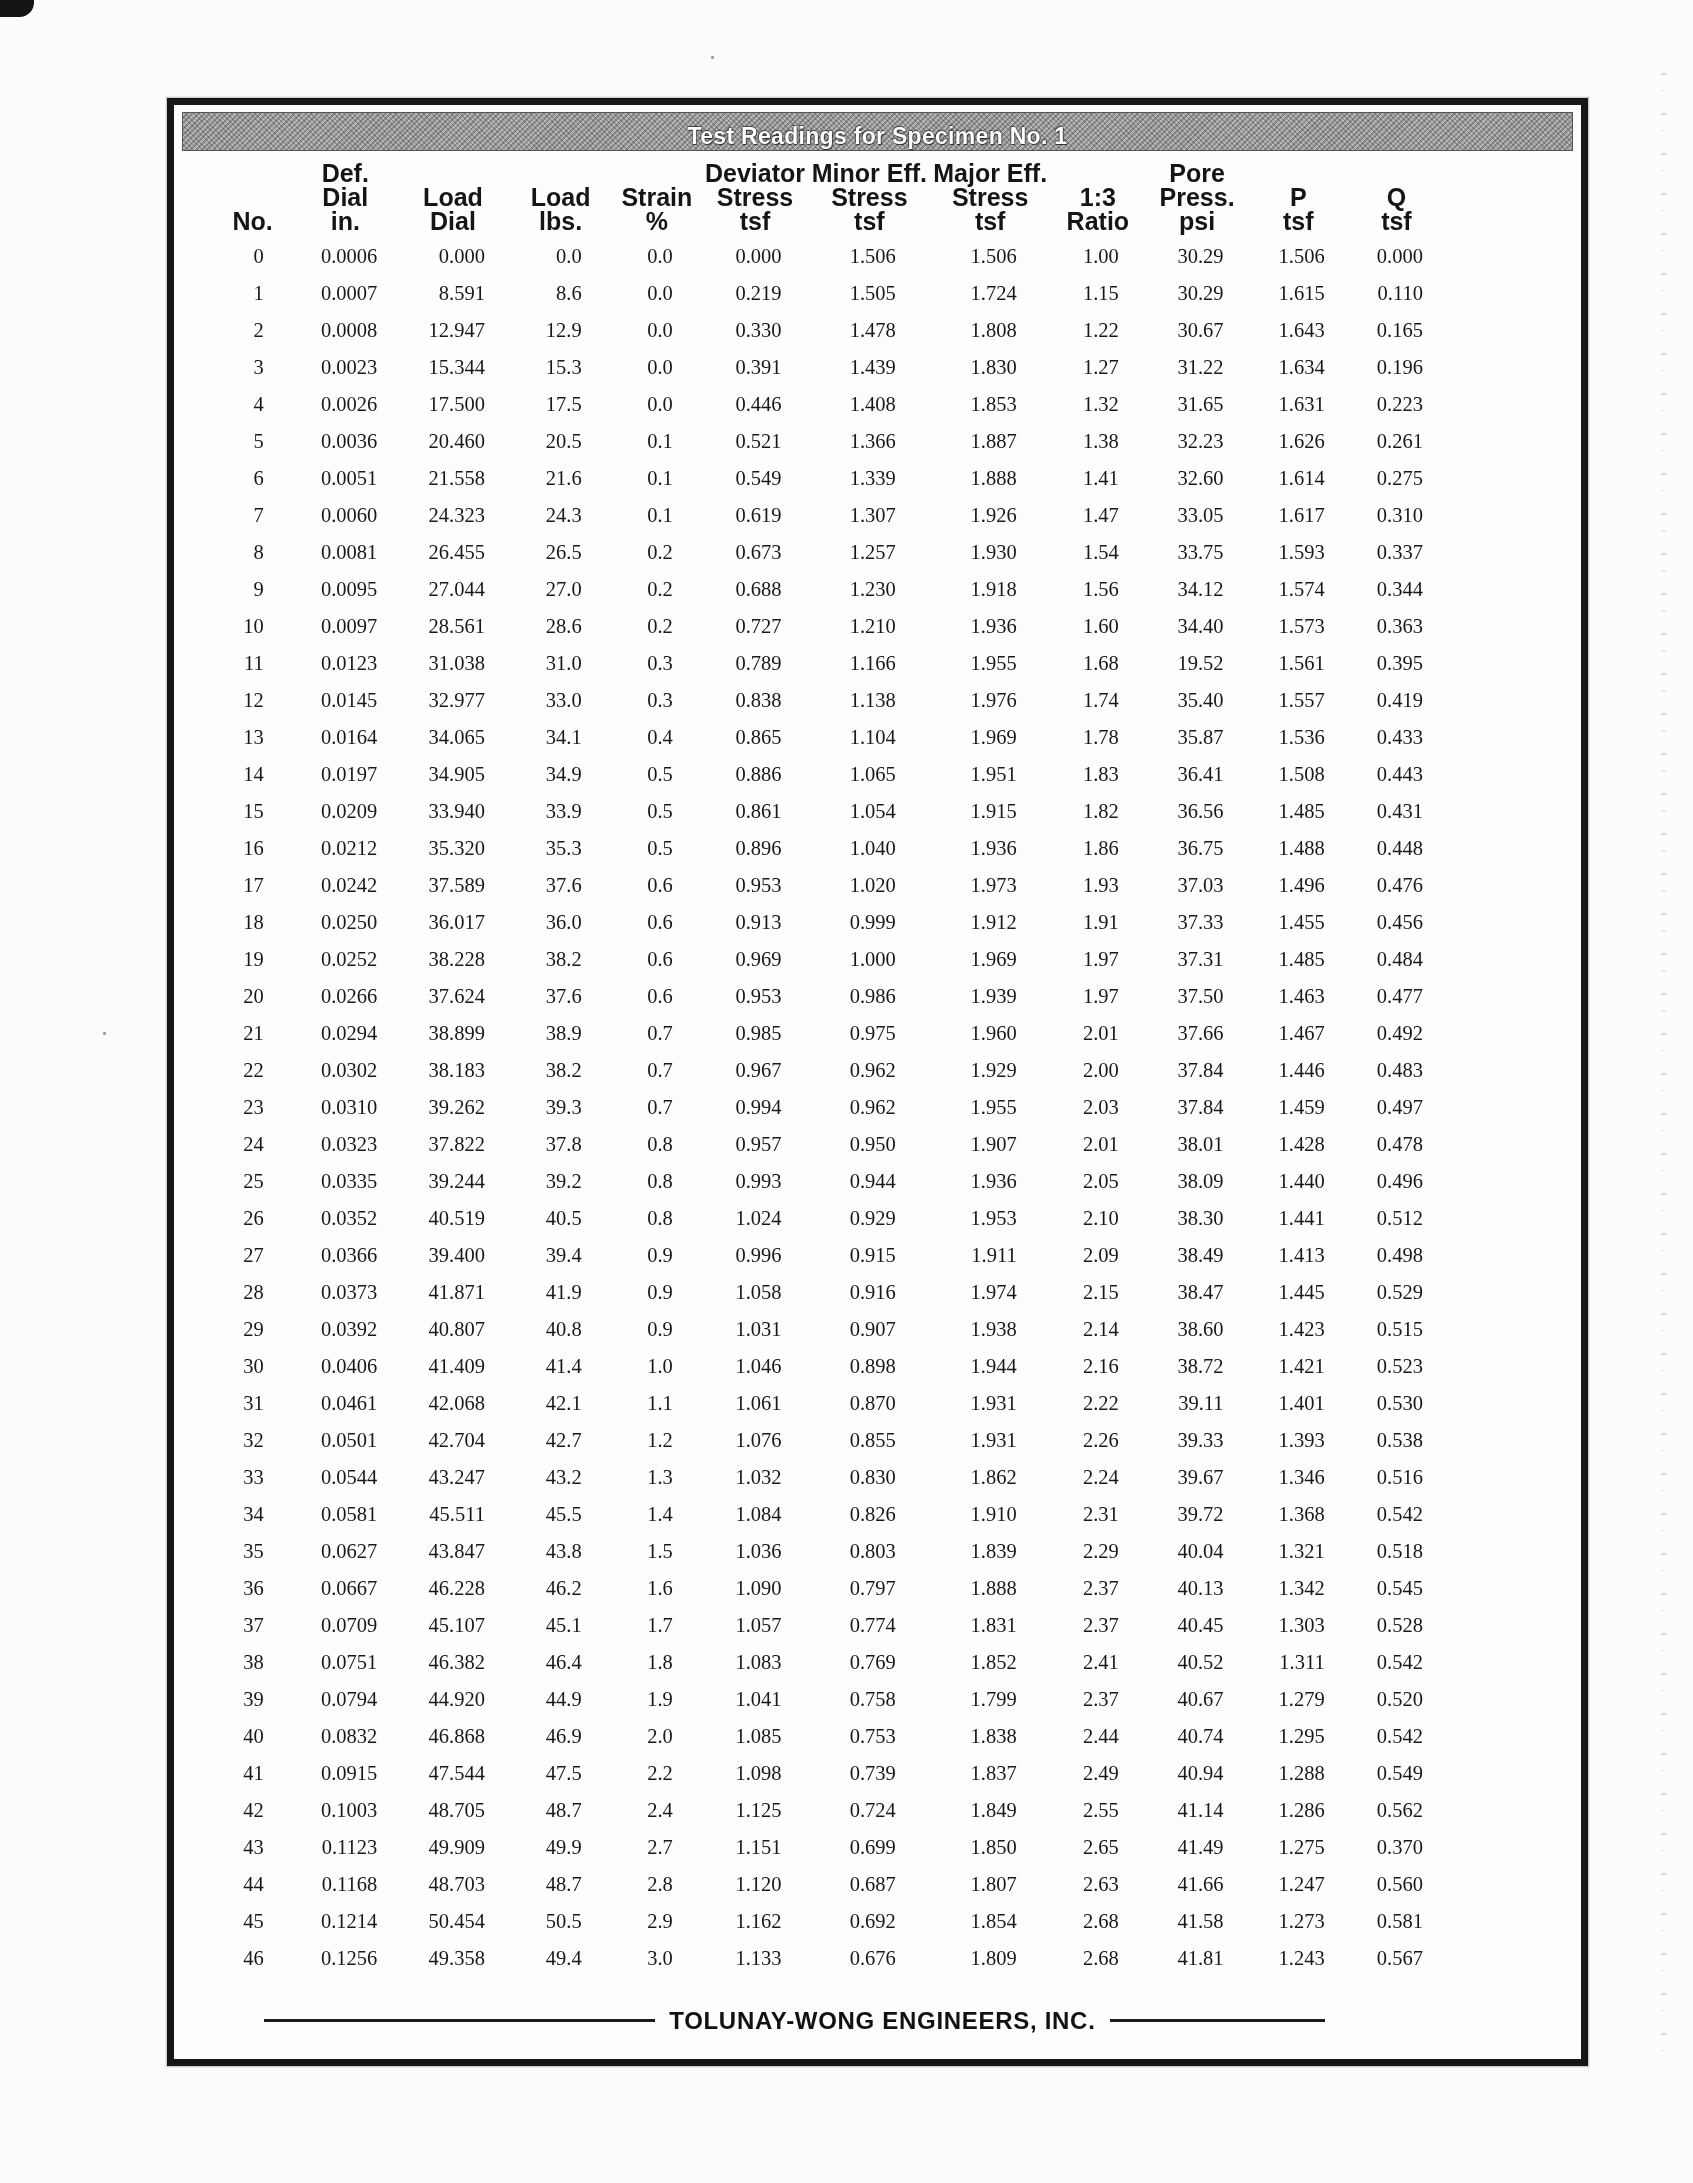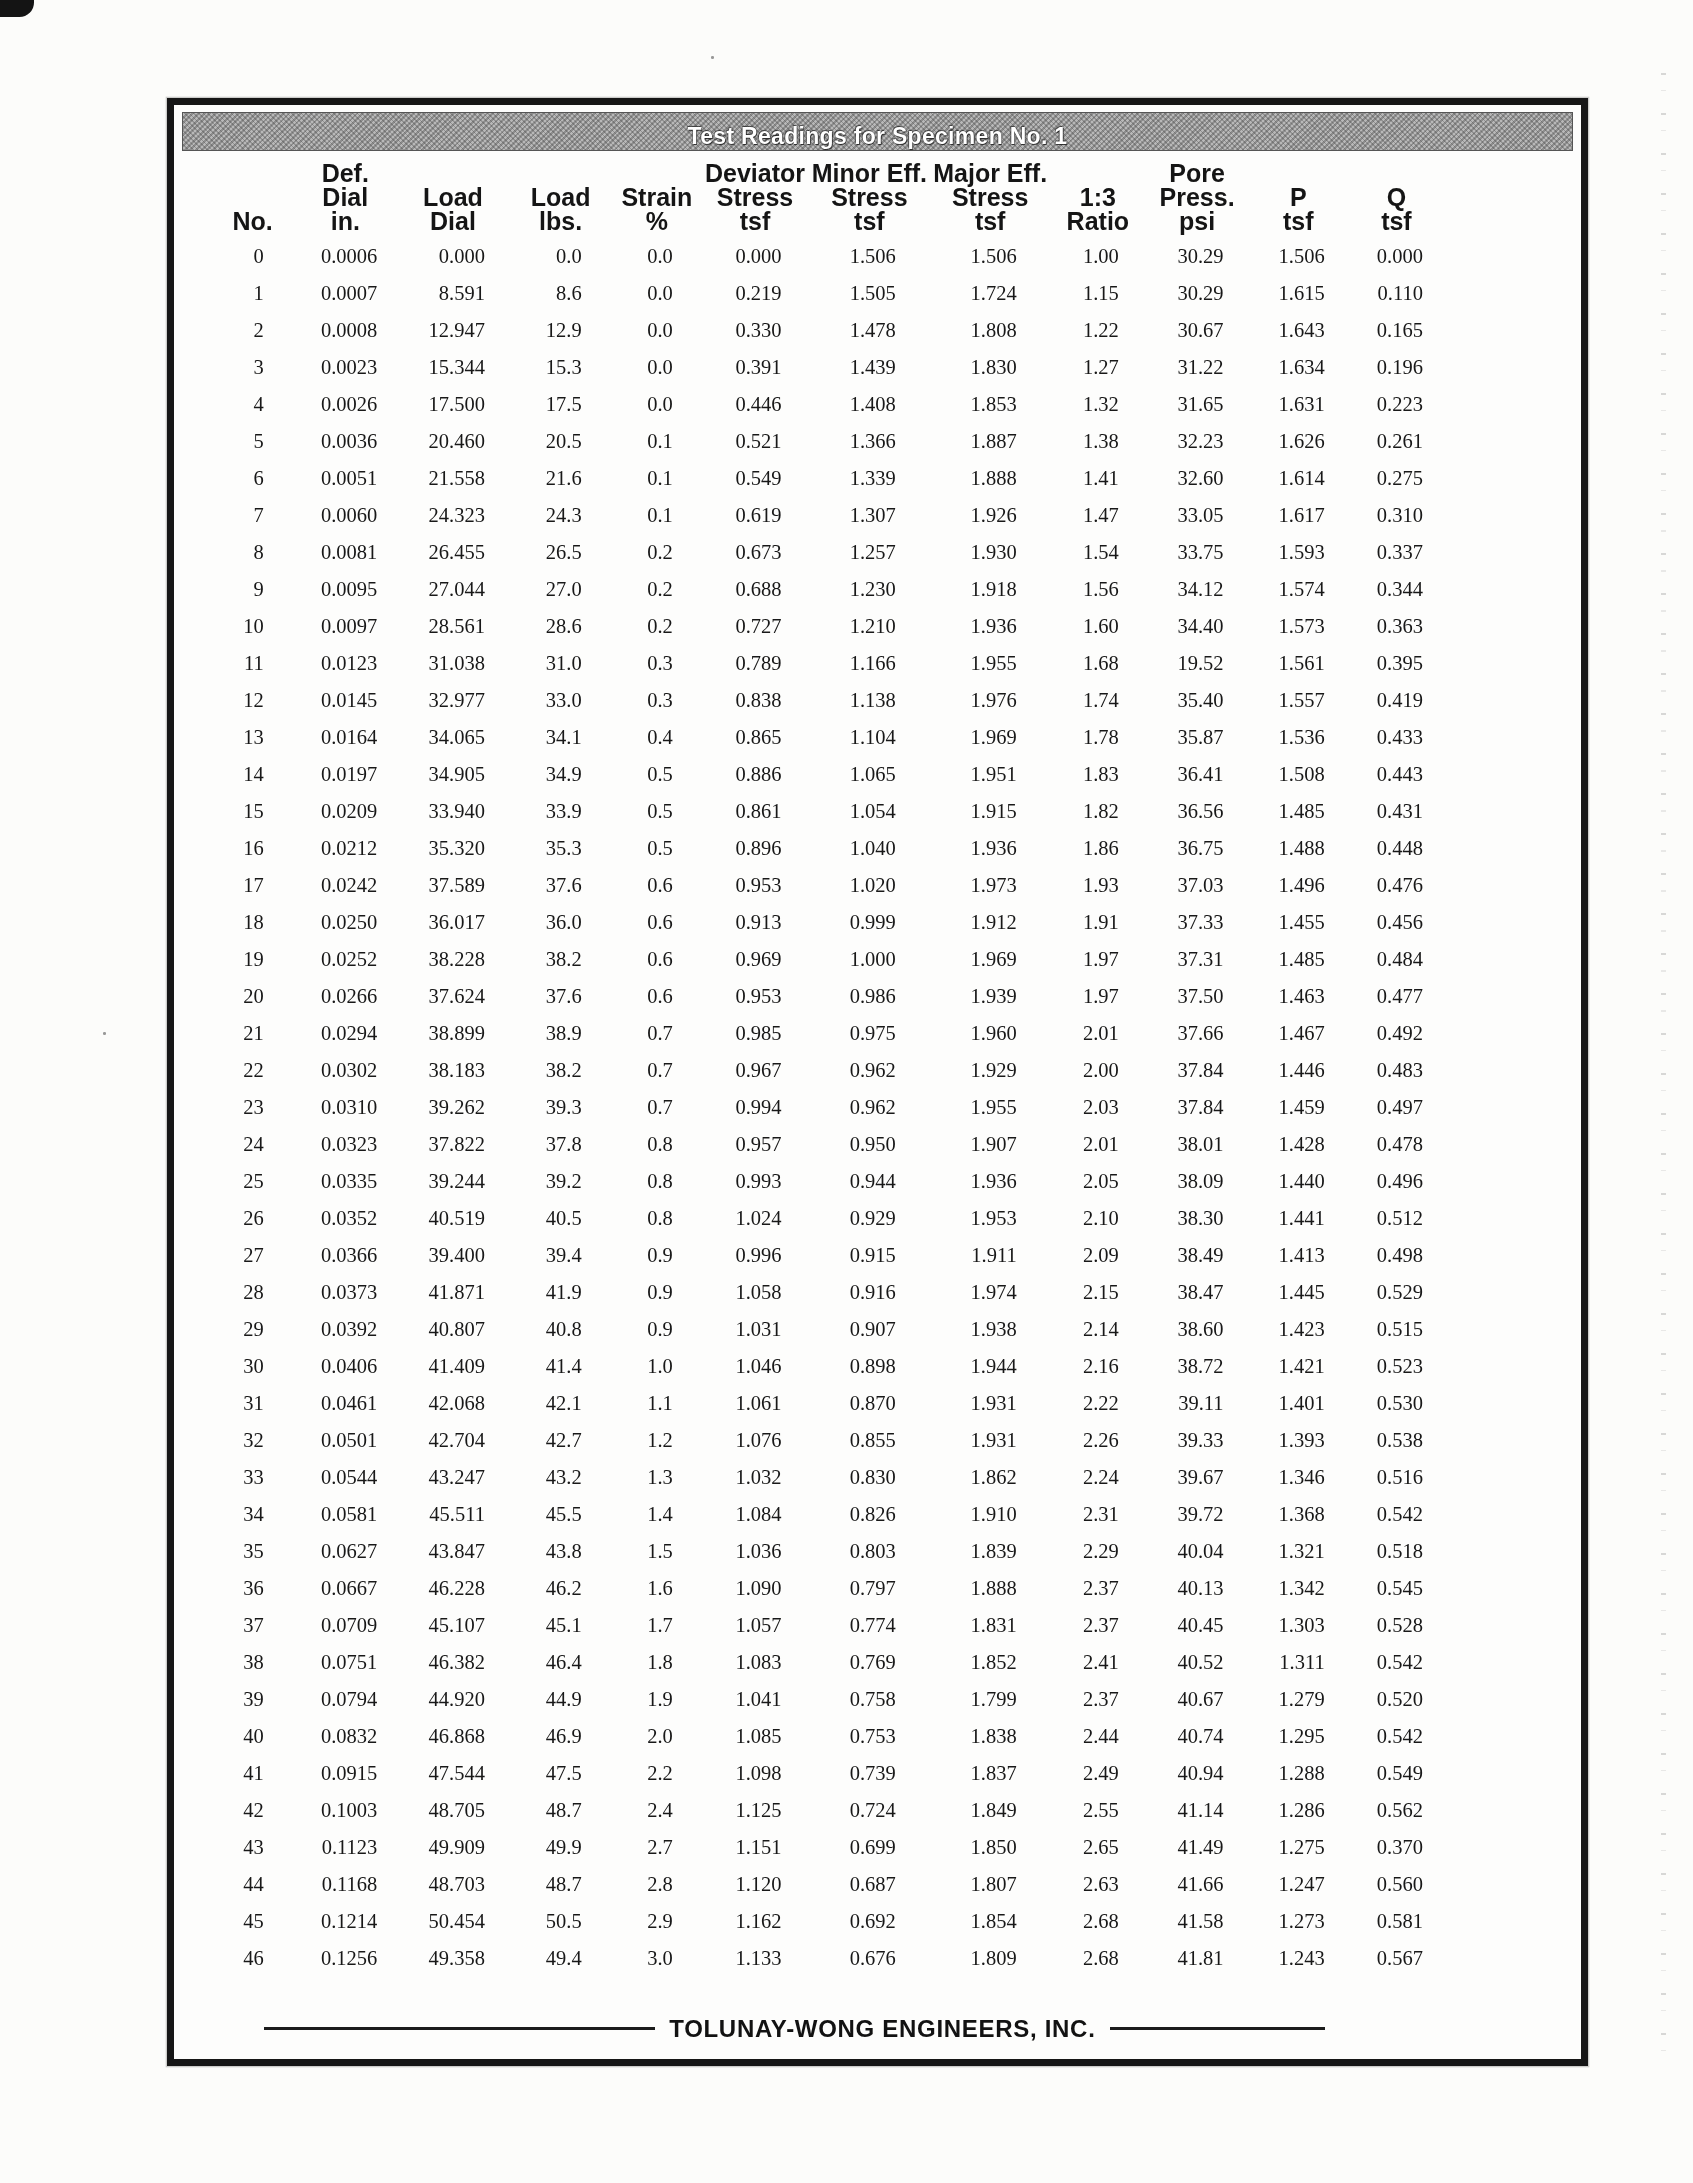--- a/index.html
+++ b/index.html
@@ -125,21 +125,21 @@
   td.c5  > span { width: 53px; }
   td.c6  > span { width: 53px; }
   td.c7  > span { width: 53px; }
   td.c8  > span { width: 42px; }
   td.c9  > span { width: 53px; }
   td.c10 > span { width: 53px; }
   td.c11 > span { width: 53px; }
 
   .footer {
     position: absolute;
-    left: 9.3px; right: 9.3px; bottom: 14px;
+    left: 9.3px; right: 9.3px; bottom: 22px;
     height: 33px;
     display: flex;
     align-items: center;
     gap: 14.6px;
   }
   .footer .sp1 { width: 66px; flex: 0 0 auto; }
   .footer .sp2 { width: 232px; flex: 0 0 auto; }
   .footer .rule { height: 3.3px; background: #1c1c1c; }
   .footer .rule-l { flex: 1 1 auto; }
   .footer .rule-r { flex: 0 0 215px; }

